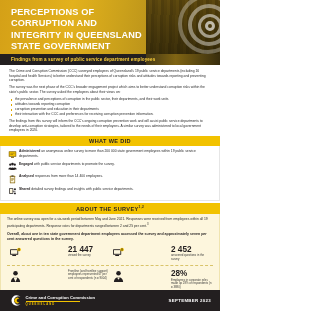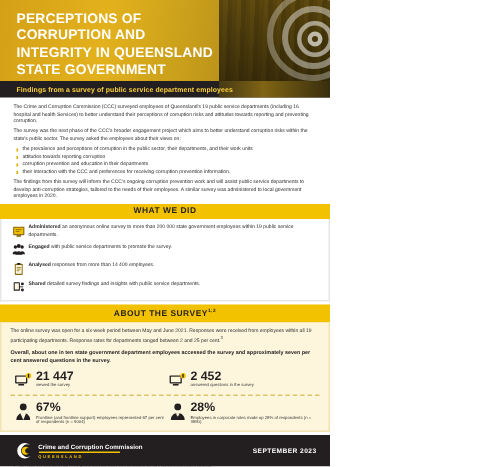--- a/index.html
+++ b/index.html
@@ -129,21 +129,21 @@
   
   p.about-intro {
     font-size: 3.35px; line-height: 4.6px; color: #2b2b2b; margin-bottom: 3px;
   }
   p.about-bold {
     font-size: 3.6px; line-height: 4.8px; color: #231f20; font-weight: bold; margin-bottom: 3.5px;
   }
   .stat-grid { display: flex; }
   .stat-cell { width: 50%; display: flex; align-items: flex-start; }
   .stat-icon { width: 16px; flex: 0 0 16px; display: flex; justify-content: center; align-items: center; padding-top: 1px; }
-  .stat-body { padding-left: 1px; }
+  .stat-body { padding-left: 1px; margin-left: 44px; }
   .stat-value { font-size: 8.2px; font-weight: bold; color: #231f20; line-height: 9px; }
   .stat-label { font-size: 2.85px; line-height: 3.6px; color: #3a3a3a; margin-top: .6px; }
   .stat-divider { border-top: .6px dashed #d9c46a; margin: 3.2px 0 3.2px 0; }
 
   
   .footnotes { padding: 3px 9px 0 9px; }
   .footnotes div {
     font-size: 2.35px; line-height: 3.2px; color: #555; position: relative; padding-left: 3px;
   }
   .footnotes div .mk { position: absolute; left: 0; top: -.3px; font-size: 2.1px; color: #777; }
@@ -310,21 +310,20 @@
     <div class="stat-grid">
       <div class="stat-cell">
         <div class="stat-icon">
           <svg width="13" height="13" viewBox="0 0 24 24">
             <circle cx="12" cy="6" r="4.2" fill="#231f20"></circle>
             <path d="M3.5 22c0-5 3.8-8.4 8.5-8.4s8.5 3.4 8.5 8.4z" fill="#231f20"></path>
             <path d="M12 13.6c-1.3 0-2.4.2-3.4.6L12 22l3.4-7.8c-1-.4-2.1-.6-3.4-.6z" fill="#fdf6dd"></path>
           </svg>
         </div>
         <div class="stat-body">
-          <div class="stat-value">67%</div>
           <div class="stat-label">Frontline (and frontline support) employees represented 67 per cent of respondents (n = 9004)</div>
         </div>
       </div>
       <div class="stat-cell">
         <div class="stat-icon">
           <svg width="13" height="13" viewBox="0 0 24 24">
             <circle cx="12" cy="6" r="4.2" fill="#231f20"></circle>
             <path d="M3.5 22c0-5 3.8-8.4 8.5-8.4s8.5 3.4 8.5 8.4z" fill="#231f20"></path>
             <path d="M9.6 14.2L12 18l2.4-3.8-2.4-.6z" fill="#fdf6dd"></path>
           </svg>

